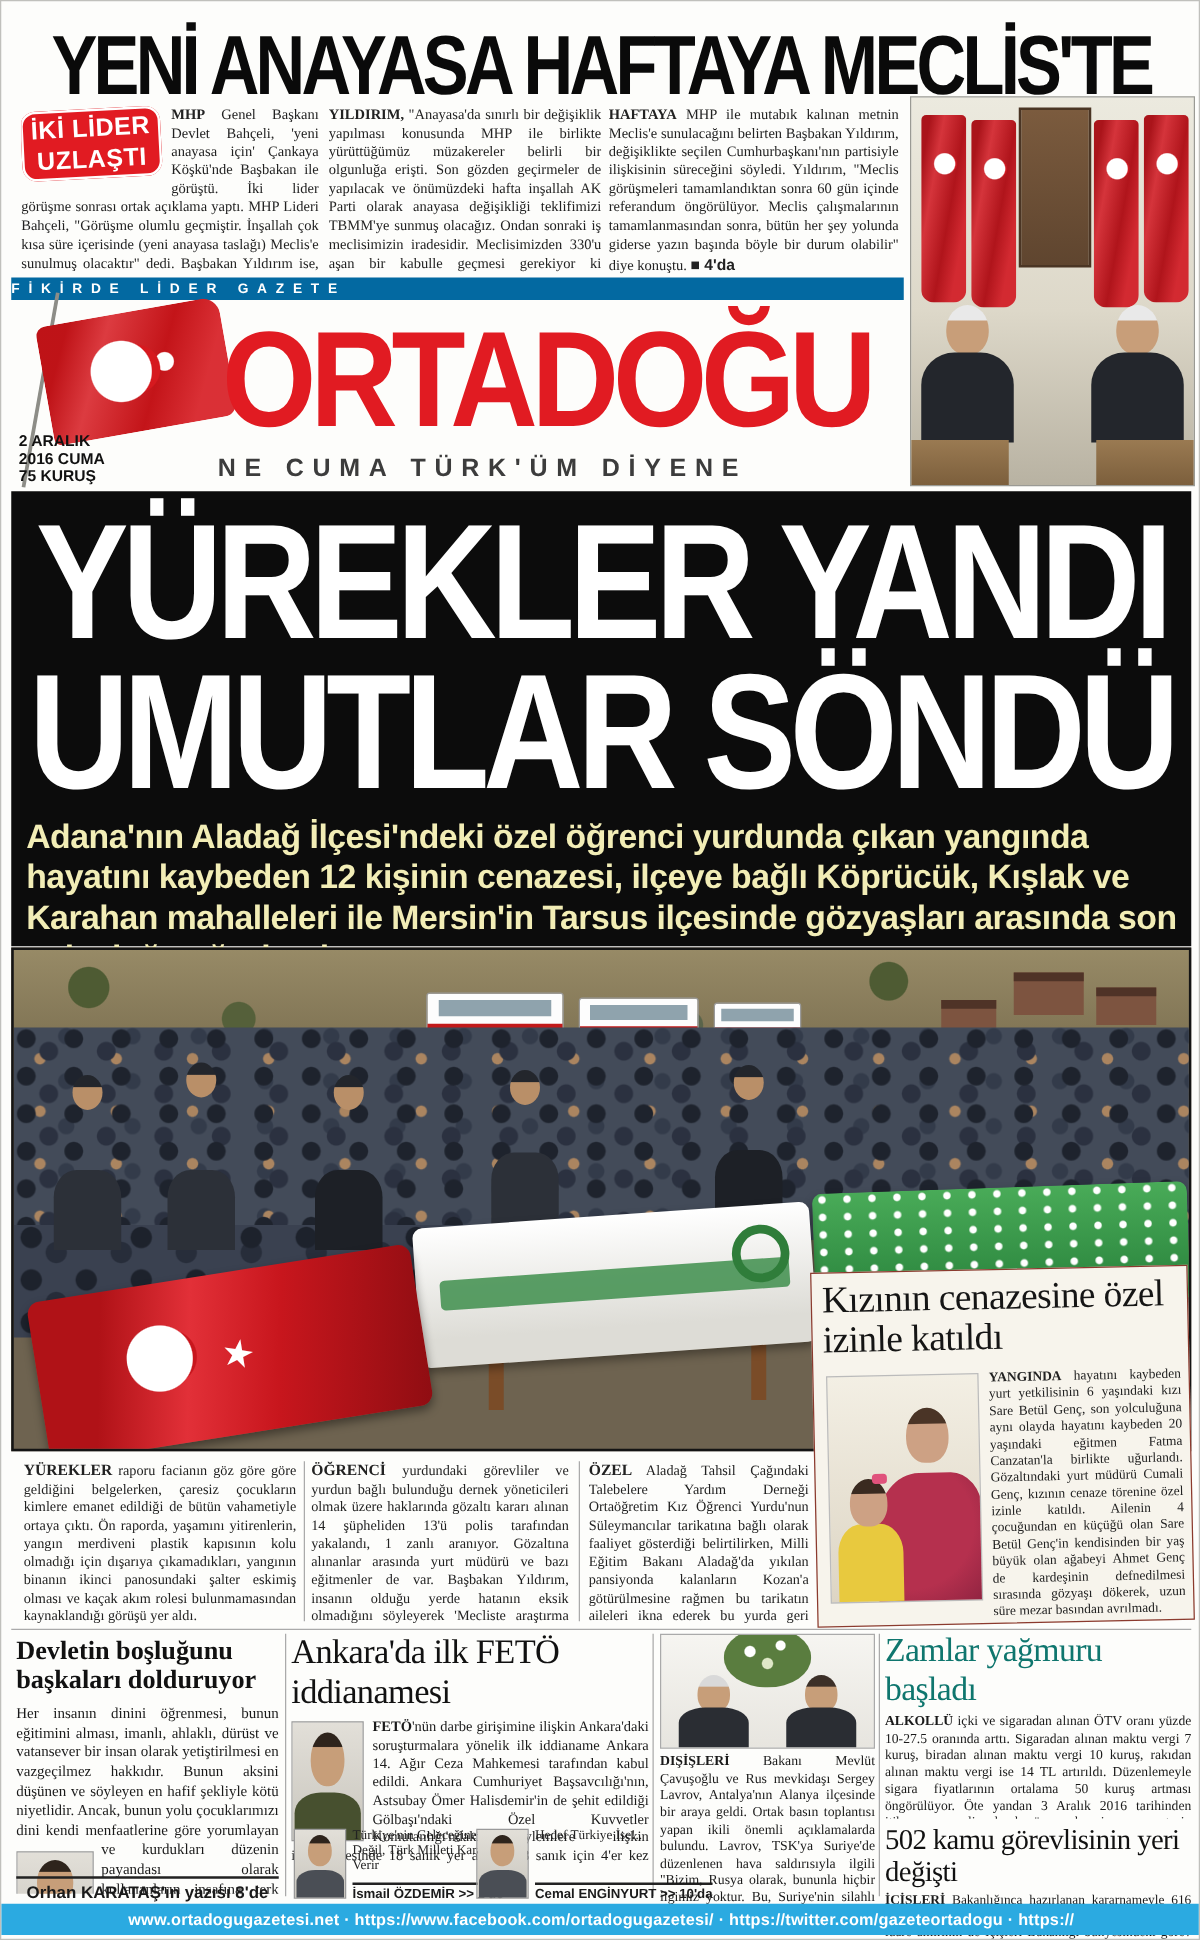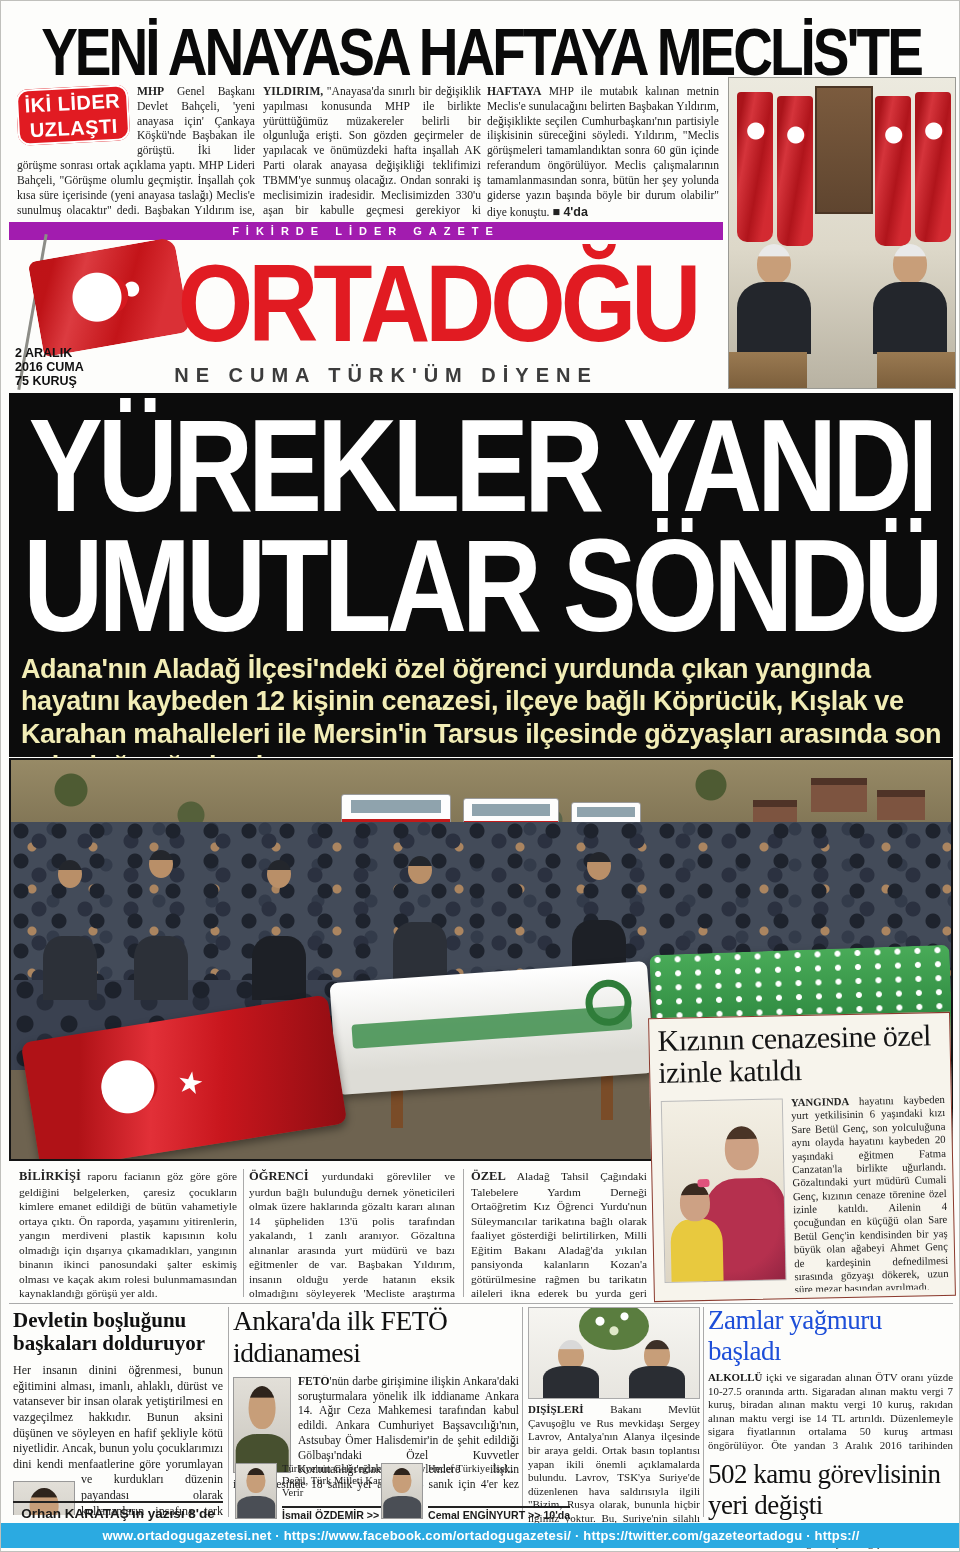--- a/index.html
+++ b/index.html
@@ -34,23 +34,23 @@
                      radial-gradient(circle at 60% 26%, #cf1820 6.5px, rgba(0,0,0,0) 7.5px),
                      radial-gradient(circle at 67% 27%, #fff 2.5px, rgba(0,0,0,0) 3.5px),
                      linear-gradient(100deg, rgba(0,0,0,.18) 0 12%, rgba(255,255,255,.12) 30%, rgba(0,0,0,.15) 58%, rgba(255,255,255,.08) 80%);}
   .leader{position:absolute;bottom:34px;width:74px;height:110px;}
   .leader .head{position:absolute;left:50%;top:0;transform:translateX(-50%);width:34px;height:40px;
     border-radius:50% 50% 46% 46%;background:linear-gradient(#e9e9e9 0 30%, #c89e79 32%);}
   .leader .body{position:absolute;left:50%;bottom:0;transform:translateX(-50%);width:74px;height:72px;
     border-radius:36% 36% 0 0;background:#23262c;}
   .podium{position:absolute;bottom:0;width:78px;height:36px;background:linear-gradient(#9a7a52,#7c5f3c);}
   
-  #tagline-bar{position:absolute;left:8px;top:221px;width:714px;height:18px;background:#a21caf;
+  #tagline-bar{position:absolute;left:8px;top:221px;width:714px;height:18px;background:#0369a1;
     color:#fff;font-family:"Liberation Sans",sans-serif;font-weight:bold;font-size:11px;
-    letter-spacing:7px;text-align:center;line-height:18px;}
+    letter-spacing:7px;line-height:18px;}
   #mast-flagpole{position:absolute;left:30px;top:232px;width:3px;height:158px;background:#8d8d87;transform:rotate(10deg);}
   #mast-flag{position:absolute;left:34px;top:248px;width:148px;height:96px;background-color:#d6191f;
     border-radius:8px 14px 10px 6px;transform:rotate(-10deg);
     background-image:radial-gradient(circle at 42% 48%, #fff 24px, rgba(0,0,0,0) 25px),
                      radial-gradient(circle at 50% 48%, #d6191f 19px, rgba(0,0,0,0) 20px),
                      radial-gradient(circle at 66% 46%, #fff 7px, rgba(0,0,0,0) 8px),
                      linear-gradient(115deg, rgba(120,0,0,.25) 0 14%, rgba(255,255,255,.15) 32%, rgba(120,0,0,.2) 60%, rgba(255,255,255,.1) 82%);}
   #logo{position:absolute;left:150px;top:240px;width:572px;text-align:center;color:#e11b22;
     font-family:"Liberation Sans",sans-serif;font-weight:bold;font-size:97px;letter-spacing:-5px;
     transform:scale(1,1.12);transform-origin:left top;white-space:nowrap;}
@@ -177,23 +177,23 @@
                radial-gradient(circle at 50% 60%,#dfe8c8 4px,rgba(0,0,0,0) 5px),#5a7d3f;}
   .man{position:absolute;bottom:0;width:56px;height:58px;}
   .man .head{position:absolute;left:50%;top:0;transform:translateX(-50%);width:26px;height:30px;
     border-radius:50% 50% 45% 45%;background:linear-gradient(#d9d9d9 0 30%,#c79e79 32%);}
   .man.dark .head{background:linear-gradient(#3c3028 0 30%,#c79e79 32%);}
   .man .body{position:absolute;left:50%;bottom:0;transform:translateX(-50%);width:56px;height:32px;
     border-radius:38% 38% 0 0;background:#2a2d33;}
   #lavrov-title{margin-top:5px;font-size:24px;letter-spacing:-0.5px;color:#111;}
   #lavrov-body{margin-top:4px;font-size:11px;line-height:1.24;text-align:justify;height:122px;overflow:hidden;}
   #colD{position:absolute;left:707px;top:1304px;width:245px;height:216px;}
-  #zam-title{font-size:27px;letter-spacing:-0.5px;color:#1d4ed8;font-family:Liberation Serif, serif;}
+  #zam-title{font-size:27px;letter-spacing:-0.5px;color:#0f766e;font-family:Liberation Serif, serif;}
   #zam-body{margin-top:4px;font-size:10.9px;line-height:1.24;text-align:justify;height:84px;overflow:hidden;}
-  #kamu-title{margin-top:4px;font-size:27px;letter-spacing:-0.5px;color:#111;}
+  #kamu-title{margin-top:4px;font-size:23px;letter-spacing:-0.5px;color:#111;}
   #kamu-body{margin-top:3px;font-size:10.7px;line-height:1.22;text-align:justify;height:76px;overflow:hidden;}
   
   #footer-bar{position:absolute;left:0;top:1522px;width:960px;height:25px;background:#2baae1;
     color:#fff;font-family:"Liberation Sans",sans-serif;font-weight:bold;font-size:13px;
     text-align:center;line-height:25px;letter-spacing:0.2px;}
 </style>
 </head>
 <body>
 
 <div id="page">
@@ -307,21 +307,21 @@
       <div class="child-head"></div>
       <div class="child-bow"></div>
     </div>
     <div id="inset-text">
       <span class="lead">YANGINDA</span>
       <span>hayatını kaybeden yurt yetkilisinin 6 yaşındaki kızı Sare Betül Genç, son yolculuğuna aynı olayda hayatını kaybeden 20 yaşındaki eğitmen Fatma Canzatan'la birlikte uğurlandı. Gözaltındaki yurt müdürü Cumali Genç, kızının cenaze törenine özel izinle katıldı. Ailenin 4 çocuğundan en küçüğü olan Sare Betül Genç'in kendisinden bir yaş büyük olan ağabeyi Ahmet Genç de kardeşinin defnedilmesi sırasında gözyaşı dökerek, uzun süre mezar başından ayrılmadı.</span>
     </div>
   </div>
 
   <div class="fact" id="fact1">
-    <span class="lead">BİLİRKİŞİ</span>
+    <span class="lead">YÜREKLER</span>
     <span>raporu facianın göz göre göre geldiğini belgelerken, çaresiz çocukların kimlere emanet edildiği de bütün vahametiyle ortaya çıktı. Ön raporda, yaşamını yitirenlerin, yangın merdiveni plastik kapısının kolu olmadığı için dışarıya çıkamadıkları, yangının binanın ikinci panosundaki şalter eskimiş olması ve kaçak akım rolesi bulunmamasından kaynaklandığı görüşü yer aldı.</span>
   </div>
   <div class="fact" id="fact2">
     <span class="lead">ÖĞRENCİ</span>
     <span>yurdundaki görevliler ve yurdun bağlı bulunduğu dernek yöneticileri olmak üzere haklarında gözaltı kararı alınan 14 şüpheliden 13'ü polis tarafından yakalandı, 1 zanlı aranıyor. Gözaltına alınanlar arasında yurt müdürü ve bazı eğitmenler de var. Başbakan Yıldırım, insanın olduğu yerde hatanın eksik olmadığını söyleyerek 'Mecliste araştırma komisyonu kurulacak, sorumlular cezalandırılacak' diye konuştu.</span>
   </div>
   <div class="fact" id="fact3">
     <span class="lead">ÖZEL</span>
     <span>Aladağ Tahsil Çağındaki Talebelere Yardım Derneği Ortaöğretim Kız Öğrenci Yurdu'nun Süleymancılar tarikatına bağlı olarak faaliyet gösterdiği belirtilirken, Milli Eğitim Bakanı Aladağ'da yıkılan pansiyonda kalanların Kozan'a götürülmesine rağmen bu tarikatın aileleri ikna ederek bu yurda geri götürdüklerini açıkladı</span>
     <b class="ref">■ 8'de</b>

